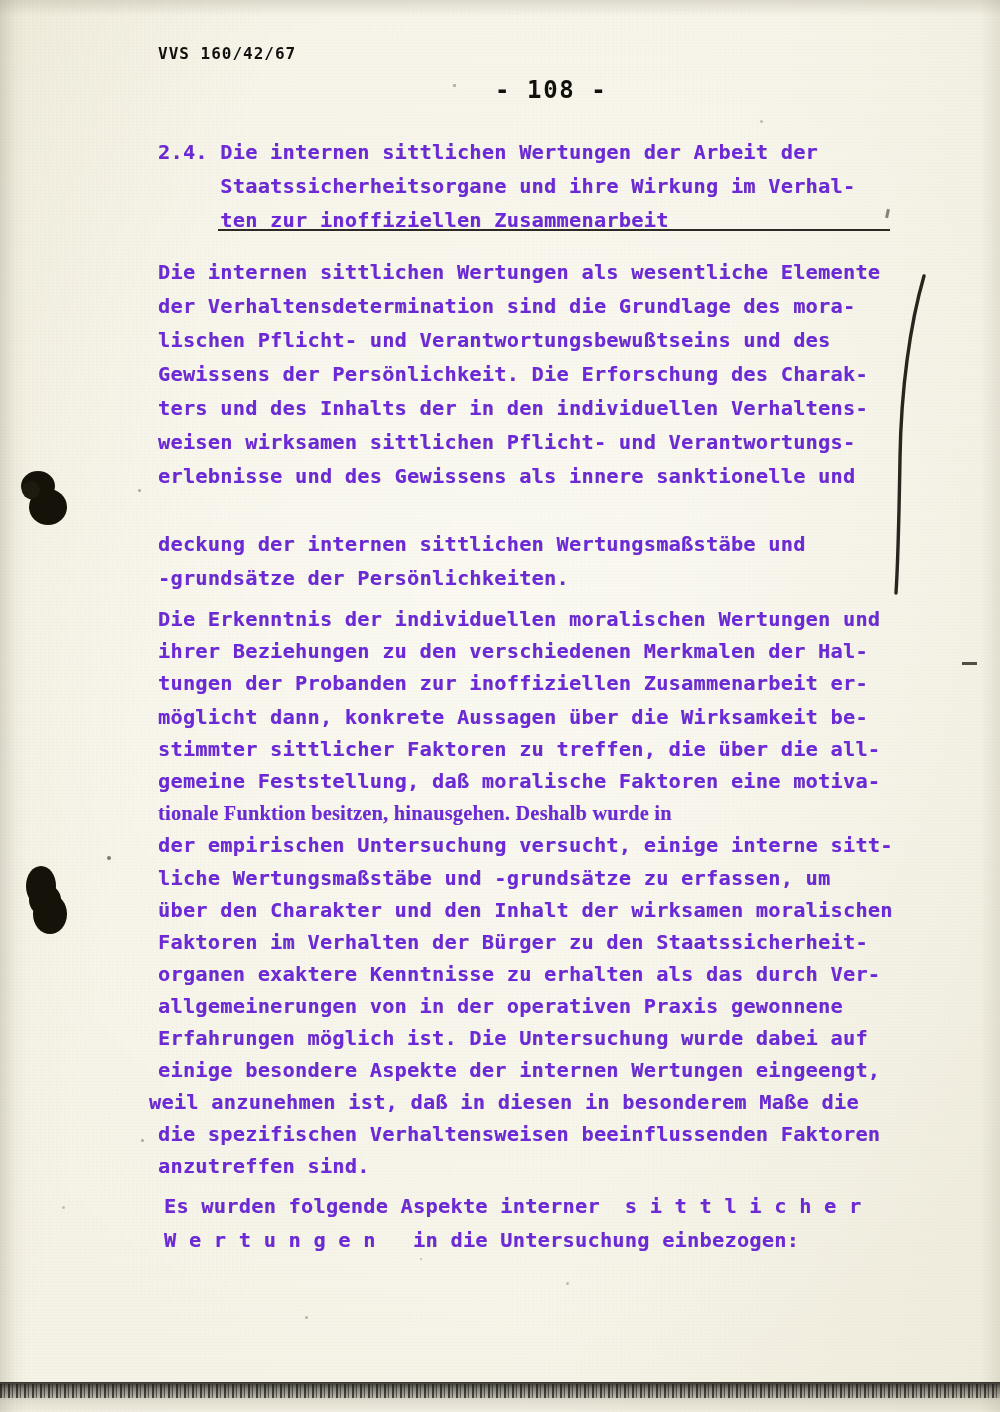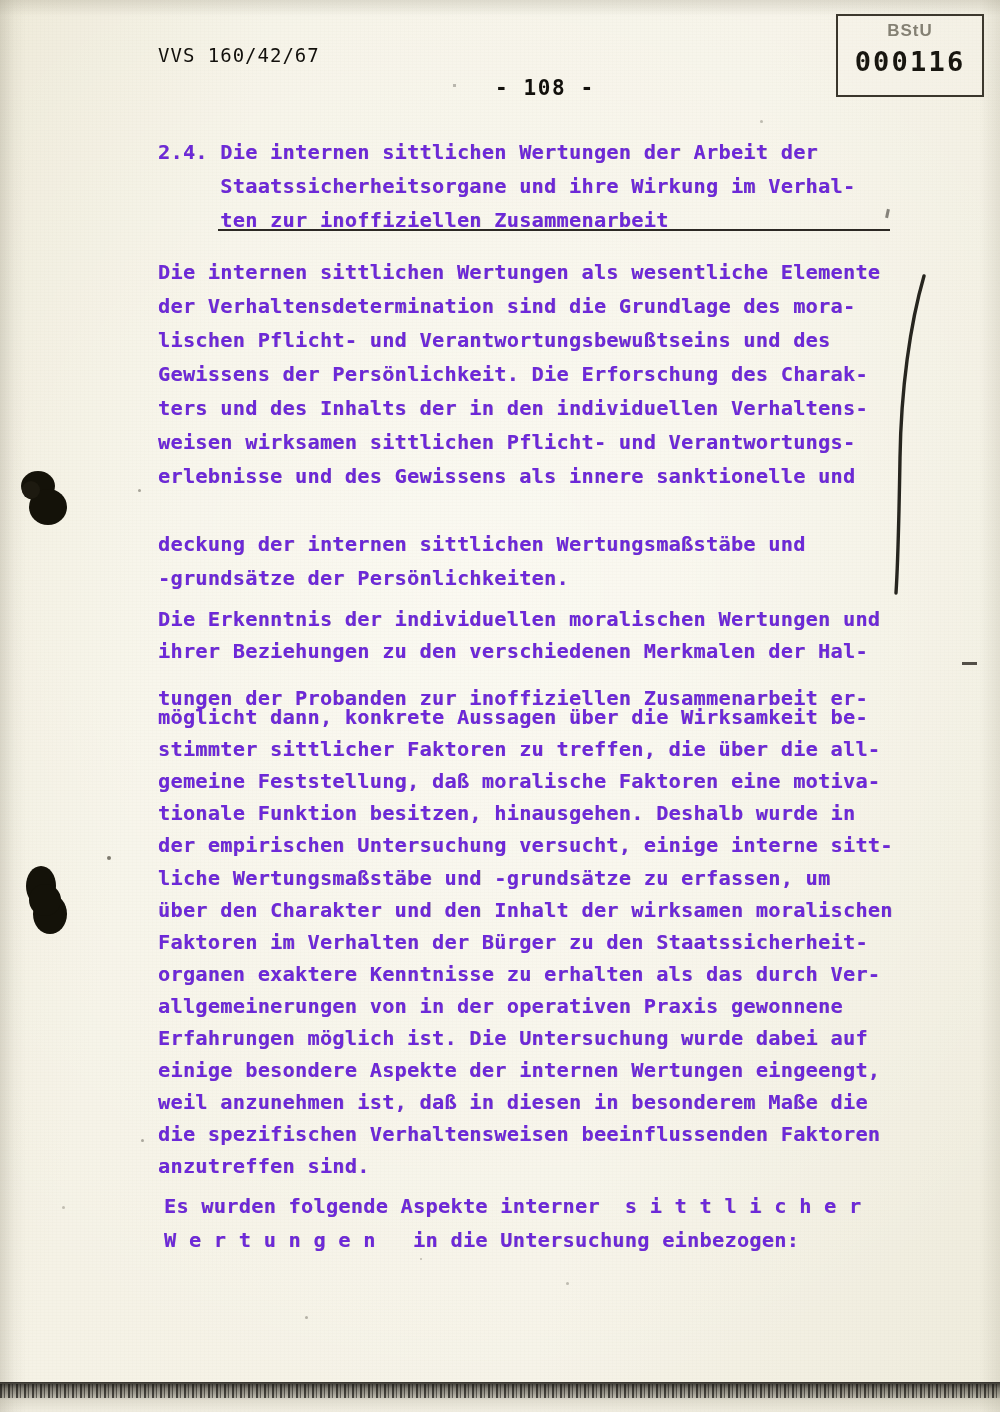--- a/index.html
+++ b/index.html
@@ -71,30 +71,30 @@
     pointer-events: none;
   }
 
   .content { position: absolute; inset: 0; }
 
   
   #doc-ref {
     position: absolute;
     left: 158px;
     top: 44px;
-    font-size: 19px;
+    font-size: 16px;
     letter-spacing: 1.0px;
-    font-weight: 400;
+    font-weight: 700;
     white-space: pre;
   }
   #page-number {
     position: absolute;
     left: 495px;
     top: 76px;
-    font-size: 21px;
+    font-size: 24px;
     letter-spacing: 1.6px;
     font-weight: 700;
     white-space: pre;
   }
 
   
   #archive-stamp {
     position: absolute;
     left: 836px;
     top: 14px;
@@ -181,56 +181,52 @@
 
   <div id="paper-tint"></div>
   <div id="paper-grain"></div>
 
   <div class="content">
 
     <div id="doc-ref">VVS 160/42/67</div>
 
     <div id="page-number">- 108 -</div>
 
-    <div id="archive-stamp">
-      <div class="stamp-org">BStU</div>
-      <div class="stamp-number">000116</div>
-    </div>
 
     <div class="tw-line heading" style="left:158px; top:142px;">2.4. Die internen sittlichen Wertungen der Arbeit der</div>
     <div class="tw-line heading" style="left:158px; top:210px;">     ten zur inoffiziellen Zusammenarbeit</div>
     <div class="tw-line heading" style="left:158px; top:176px;">     Staatssicherheitsorgane und ihre Wirkung im Verhal-</div>
     <div id="heading-underline"></div>
 
     <div class="tw-line" style="left:158px; top:262px;">Die internen sittlichen Wertungen als wesentliche Elemente</div>
     <div class="tw-line" style="left:158px; top:296px;">der Verhaltensdetermination sind die Grundlage des mora-</div>
     <div class="tw-line" style="left:158px; top:330px;">lischen Pflicht- und Verantwortungsbewußtseins und des</div>
     <div class="tw-line" style="left:158px; top:364px;">Gewissens der Persönlichkeit. Die Erforschung des Charak-</div>
     <div class="tw-line" style="left:158px; top:398px;">ters und des Inhalts der in den individuellen Verhaltens-</div>
     <div class="tw-line" style="left:158px; top:432px;">weisen wirksamen sittlichen Pflicht- und Verantwortungs-</div>
     <div class="tw-line" style="left:158px; top:466px;">erlebnisse und des Gewissens als innere sanktionelle und</div>
     <div class="tw-line" style="left:158px; top:534px;">deckung der internen sittlichen Wertungsmaßstäbe und</div>
     <div class="tw-line" style="left:158px; top:568px;">-grundsätze der Persönlichkeiten.</div>
 
     <div class="tw-line" style="left:158px; top:641px;">ihrer Beziehungen zu den verschiedenen Merkmalen der Hal-</div>
     <div class="tw-line" style="left:158px; top:609px;">Die Erkenntnis der individuellen moralischen Wertungen und</div>
-    <div class="tw-line" style="left:158px; top:688px;text-align:center;">tungen der Probanden zur inoffiziellen Zusammenarbeit er-</div>
+    <div class="tw-line" style="left:158px; top:673px;text-align:center;">tungen der Probanden zur inoffiziellen Zusammenarbeit er-</div>
     <div class="tw-line" style="left:158px; top:707px;">möglicht dann, konkrete Aussagen über die Wirksamkeit be-</div>
     <div class="tw-line" style="left:158px; top:739px;">stimmter sittlicher Faktoren zu treffen, die über die all-</div>
     <div class="tw-line" style="left:158px; top:771px;">gemeine Feststellung, daß moralische Faktoren eine motiva-</div>
-    <div class="tw-line" style="left:158px; top:803px;">tionale Funktion besitzen, hinausgehen. Deshalb wurde in</div>
+    <div class="tw-line" style="left:158px; top:803px;font-family:Liberation Serif, serif;">tionale Funktion besitzen, hinausgehen. Deshalb wurde in</div>
     <div class="tw-line" style="left:158px; top:835px;">der empirischen Untersuchung versucht, einige interne sitt-</div>
     <div class="tw-line" style="left:158px; top:868px;">liche Wertungsmaßstäbe und -grundsätze zu erfassen, um</div>
     <div class="tw-line" style="left:158px; top:900px;">über den Charakter und den Inhalt der wirksamen moralischen</div>
     <div class="tw-line" style="left:158px; top:932px;">Faktoren im Verhalten der Bürger zu den Staatssicherheit-</div>
     <div class="tw-line" style="left:158px; top:964px;">organen exaktere Kenntnisse zu erhalten als das durch Ver-</div>
     <div class="tw-line" style="left:158px; top:996px;">allgemeinerungen von in der operativen Praxis gewonnene</div>
     <div class="tw-line" style="left:158px; top:1028px;">Erfahrungen möglich ist. Die Untersuchung wurde dabei auf</div>
     <div class="tw-line" style="left:158px; top:1060px;">einige besondere Aspekte der internen Wertungen eingeengt,</div>
-    <div class="tw-line" style="left:158px; top:1092px;">weil anzunehmen ist, daß in diesen in besonderem Maße die</div>
+    <div class="tw-line" style="left:149px; top:1092px;">weil anzunehmen ist, daß in diesen in besonderem Maße die</div>
     <div class="tw-line" style="left:158px; top:1124px;">die spezifischen Verhaltensweisen beeinflussenden Faktoren</div>
     <div class="tw-line" style="left:158px; top:1156px;">anzutreffen sind.</div>
 
     <div class="tw-line" style="left:164px; top:1196px;">Es wurden folgende Aspekte interner  s i t t l i c h e r</div>
     <div class="tw-line" style="left:164px; top:1230px;">W e r t u n g e n   in die Untersuchung einbezogen:</div>
 
     <svg id="margin-mark" viewBox="0 0 60 325">
       <path d="M 36 4 C 22 52, 13 118, 12 186 C 11 246, 10 290, 8 321" fill="none" stroke="#17150f" stroke-width="3.4" stroke-linecap="round" opacity="0.93"></path>
     </svg>
 

